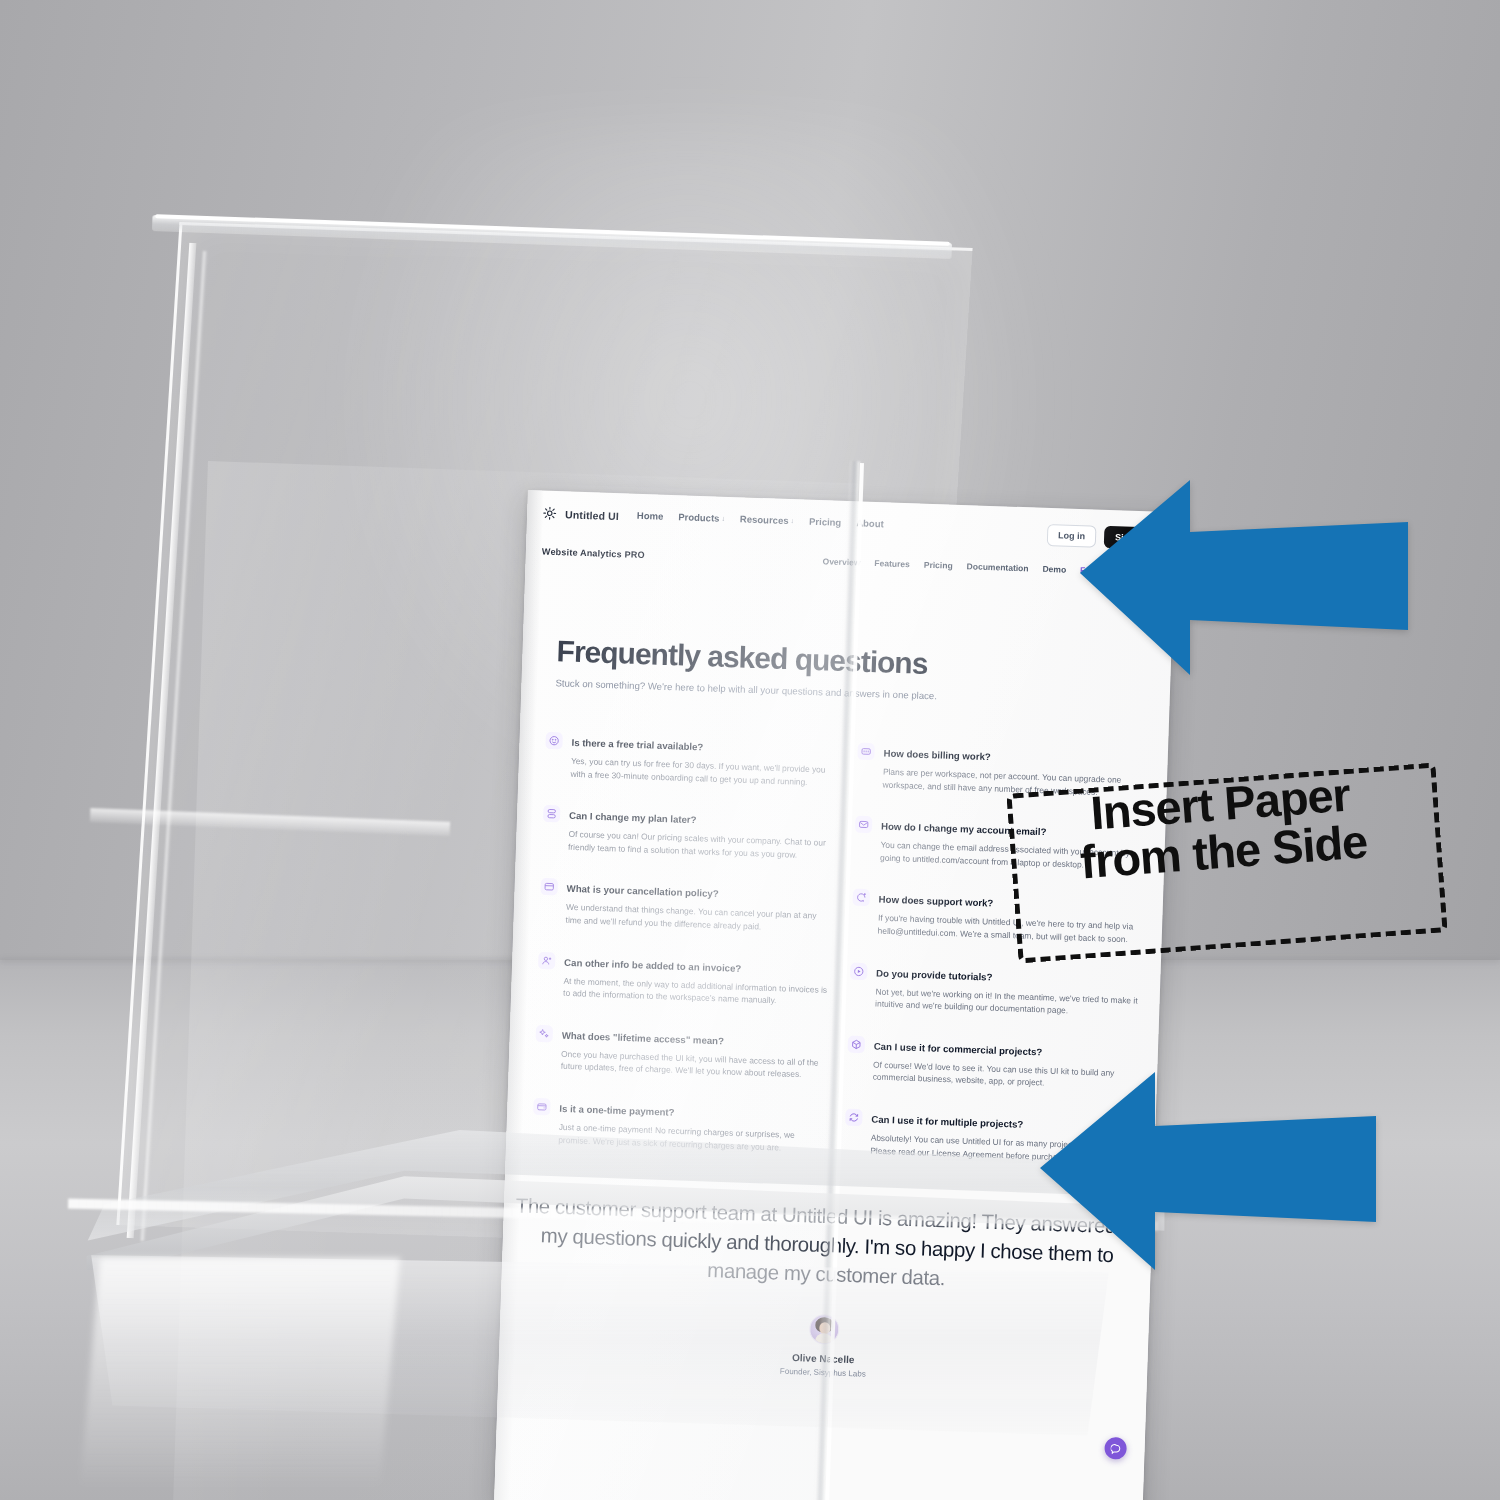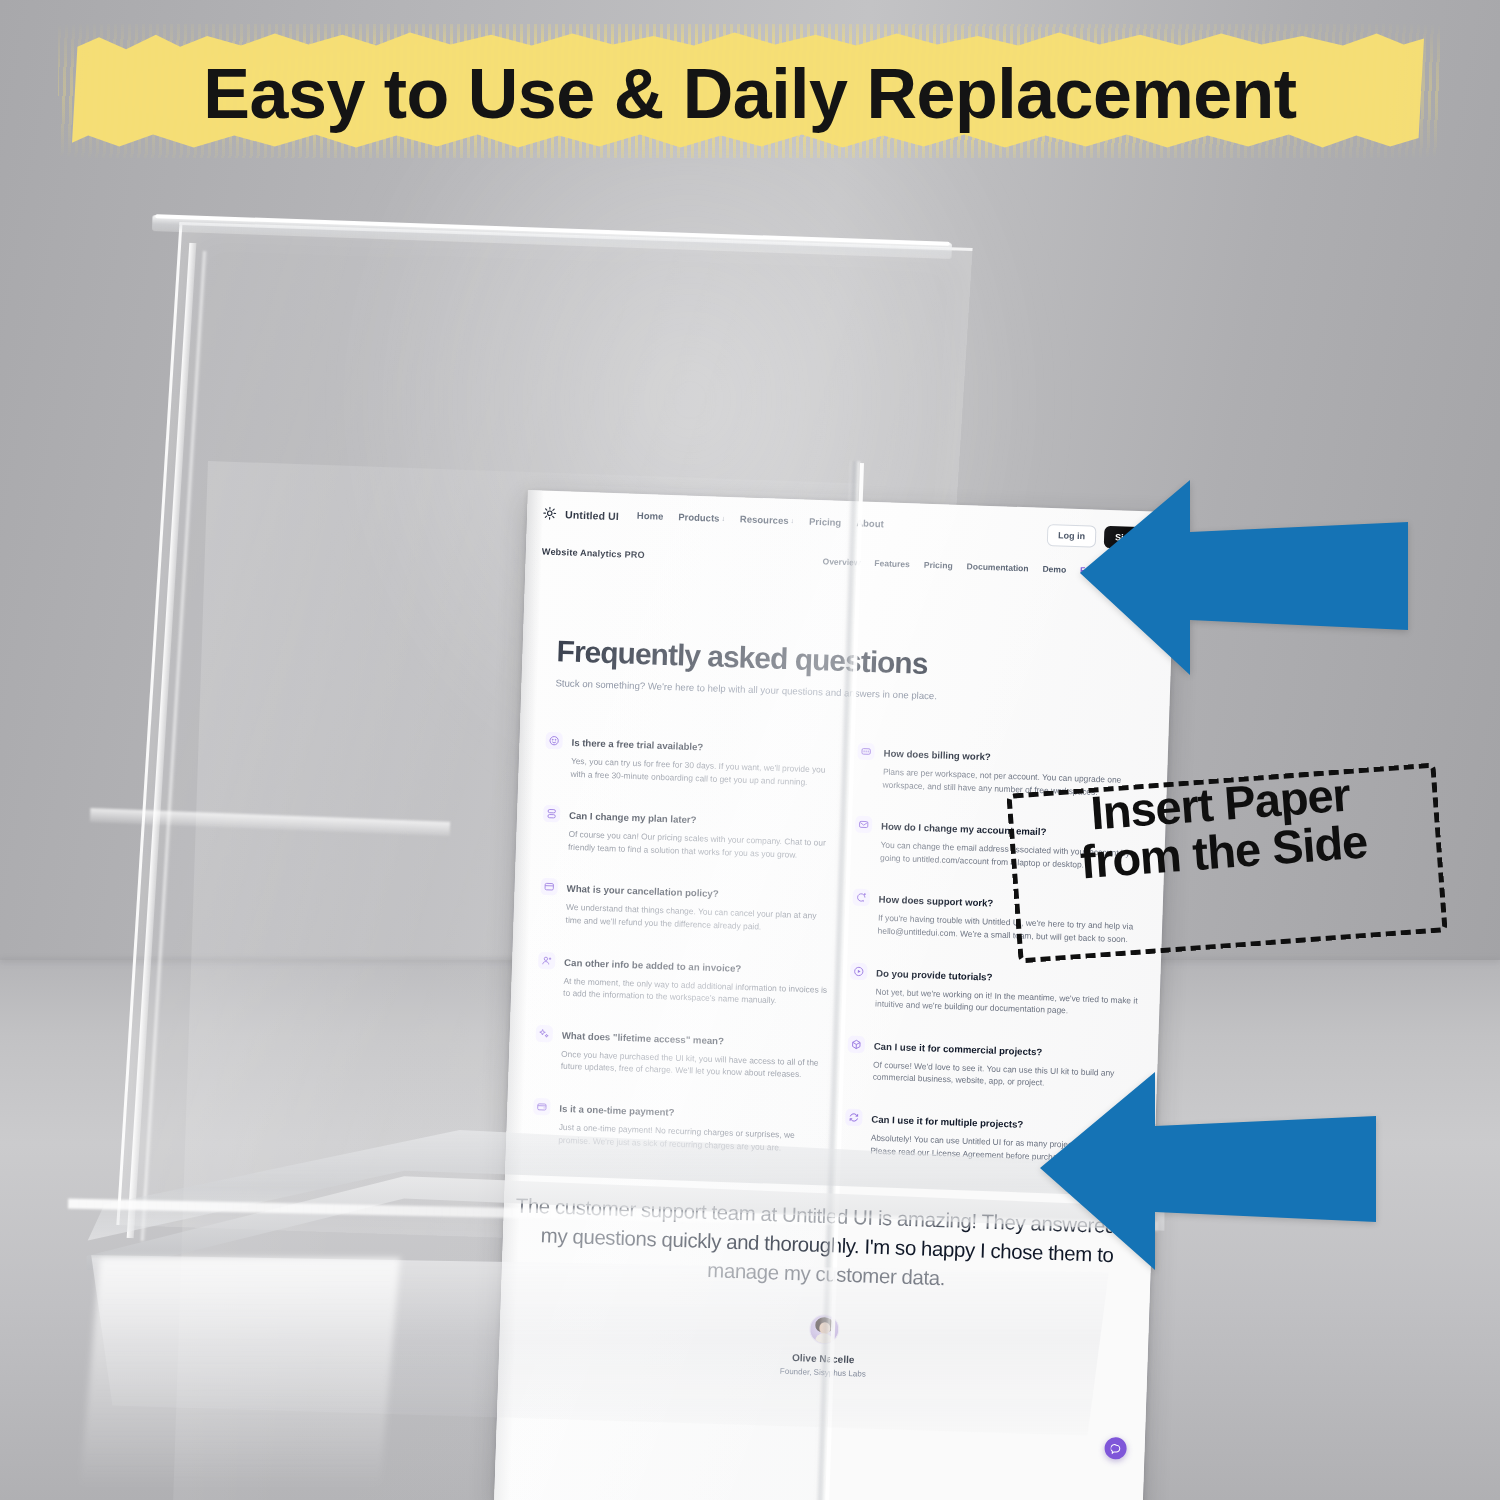--- a/index.html
+++ b/index.html
@@ -204,25 +204,20 @@
 <body>
 
 <div id="stage">
 
   <div class="bg"></div>
   <div class="bg-wall"></div>
   <div class="wall-glow"></div>
   <div class="bg-desk"></div>
   <div class="desk-seam"></div>
 
-  <div class="headline-wrap">
-    <div class="chalk-fuzz"></div>
-    <div class="chalk"></div>
-    <div class="headline">Easy to Use &amp; Daily Replacement</div>
-  </div>
 
   <div class="stand">
     <div class="panel"></div>
     <div class="panel-top"></div>
     <div class="panel-top-hi"></div>
     <div class="panel-edge-l"></div>
     <div class="panel-edge-l2"></div>
     <div class="lip"></div>
 
     <div class="paper">

